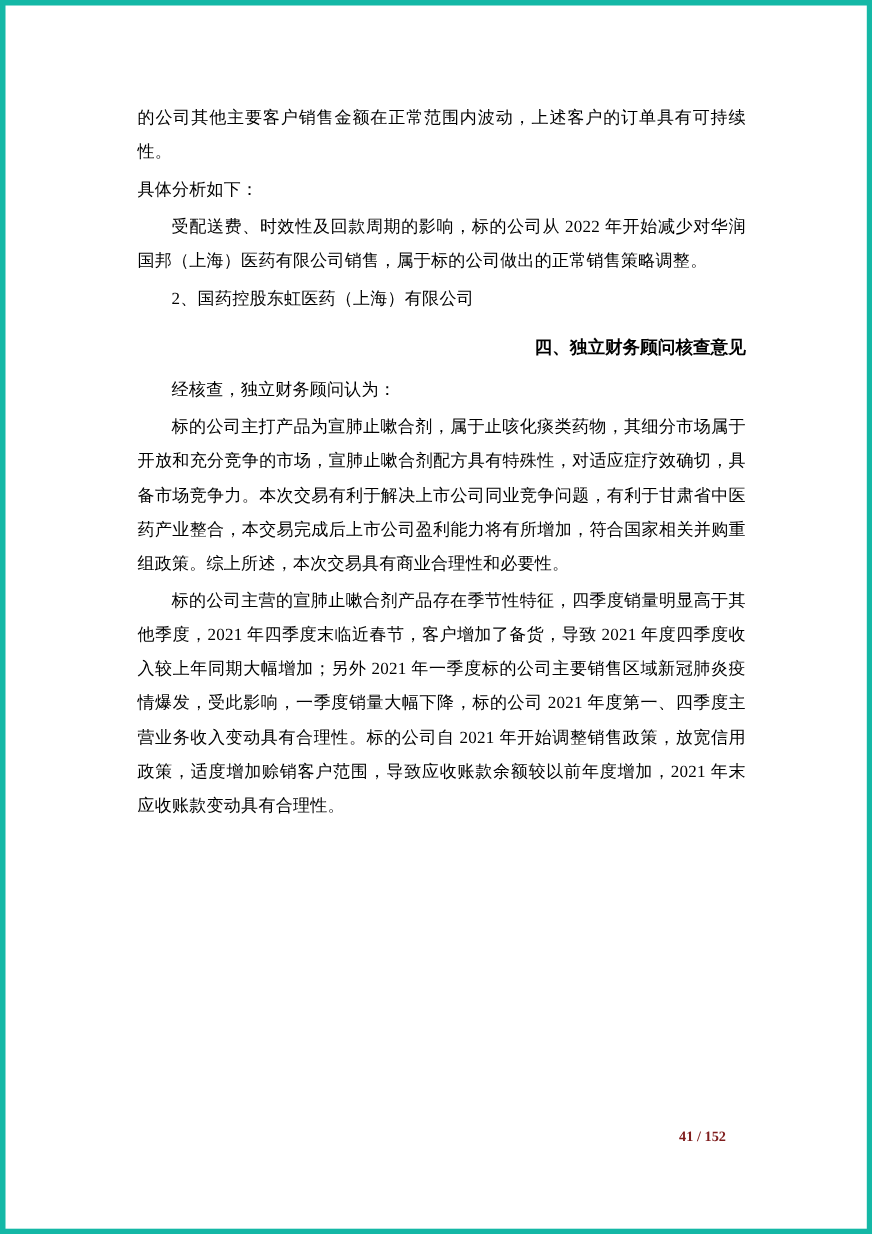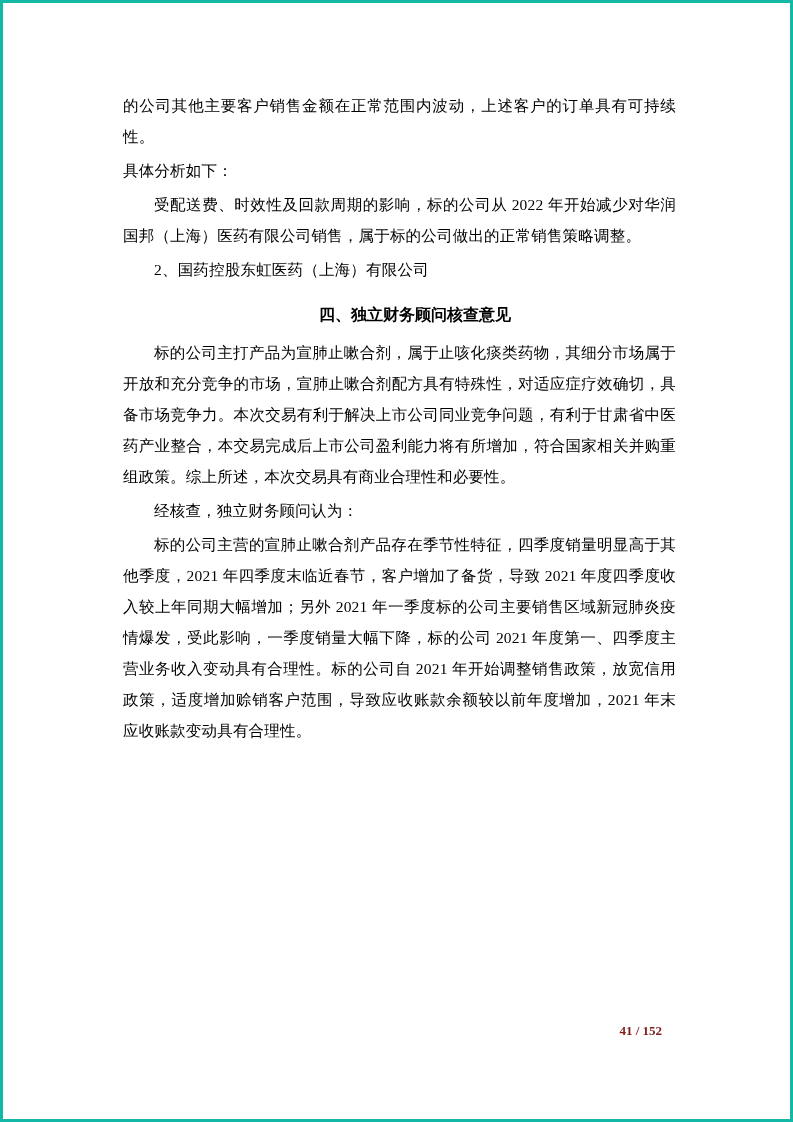--- a/index.html
+++ b/index.html
@@ -9,21 +9,21 @@
   }
   .page {
     position: relative;
     width: 793px;
     height: 1122px;
     background: #ffffff;
     overflow: hidden;
     font-family: "Liberation Serif", "DejaVu Serif", serif;
     color: #000000;
     box-sizing: border-box;
-    border: 3px solid #14b8a6;
+    border: 5px solid #14b8a6;
   }
   .content {
     position: absolute;
     left: 120px;
     top: 87px;
     width: 553px;
   }
   .body-text {
     margin: 0 0 3px 0;
     font-size: 15.5px;
@@ -37,21 +37,21 @@
   }
   .indent {
     text-indent: 31px;
   }
   .section-heading {
     font-size: 16px;
     font-weight: bold;
     line-height: 31px;
     margin: 14px 0 7px 0;
     text-indent: 31px;
-    text-align: center;
+    text-align: right;
   }
   .page-number {
     position: absolute;
     top: 1020px;
     right: 128px;
     font-size: 13px;
     line-height: 16px;
     font-weight: bold;
     font-family: "Liberation Serif", "DejaVu Serif", serif;
     color: #7f1d1d;
@@ -68,23 +68,23 @@
     <p class="body-text no-indent">具体分析如下：</p>
 
 
     <p class="body-text indent">受配送费、时效性及回款周期的影响，标的公司从 2022 年开始减少对华润国邦（上海）医药有限公司销售，属于标的公司做出的正常销售策略调整。</p>
 
     <p class="body-text indent">2、国药控股东虹医药（上海）有限公司</p>
 
 
     <h2 class="section-heading">四、独立财务顾问核查意见</h2>
 
+    <p class="body-text indent">经核查，独立财务顾问认为：</p>
+
     <p class="body-text indent">标的公司主打产品为宣肺止嗽合剂，属于止咳化痰类药物，其细分市场属于开放和充分竞争的市场，宣肺止嗽合剂配方具有特殊性，对适应症疗效确切，具备市场竞争力。本次交易有利于解决上市公司同业竞争问题，有利于甘肃省中医药产业整合，本交易完成后上市公司盈利能力将有所增加，符合国家相关并购重组政策。综上所述，本次交易具有商业合理性和必要性。</p>
-
-    <p class="body-text indent">经核查，独立财务顾问认为：</p>
 
     <p class="body-text indent">标的公司主营的宣肺止嗽合剂产品存在季节性特征，四季度销量明显高于其他季度，2021 年四季度末临近春节，客户增加了备货，导致 2021 年度四季度收入较上年同期大幅增加；另外 2021 年一季度标的公司主要销售区域新冠肺炎疫情爆发，受此影响，一季度销量大幅下降，标的公司 2021 年度第一、四季度主营业务收入变动具有合理性。标的公司自 2021 年开始调整销售政策，放宽信用政策，适度增加赊销客户范围，导致应收账款余额较以前年度增加，2021 年末应收账款变动具有合理性。</p>
 
 
   </div>
 
   <div class="page-number">41 / 152</div>
 </div>
 
 </body></html>

